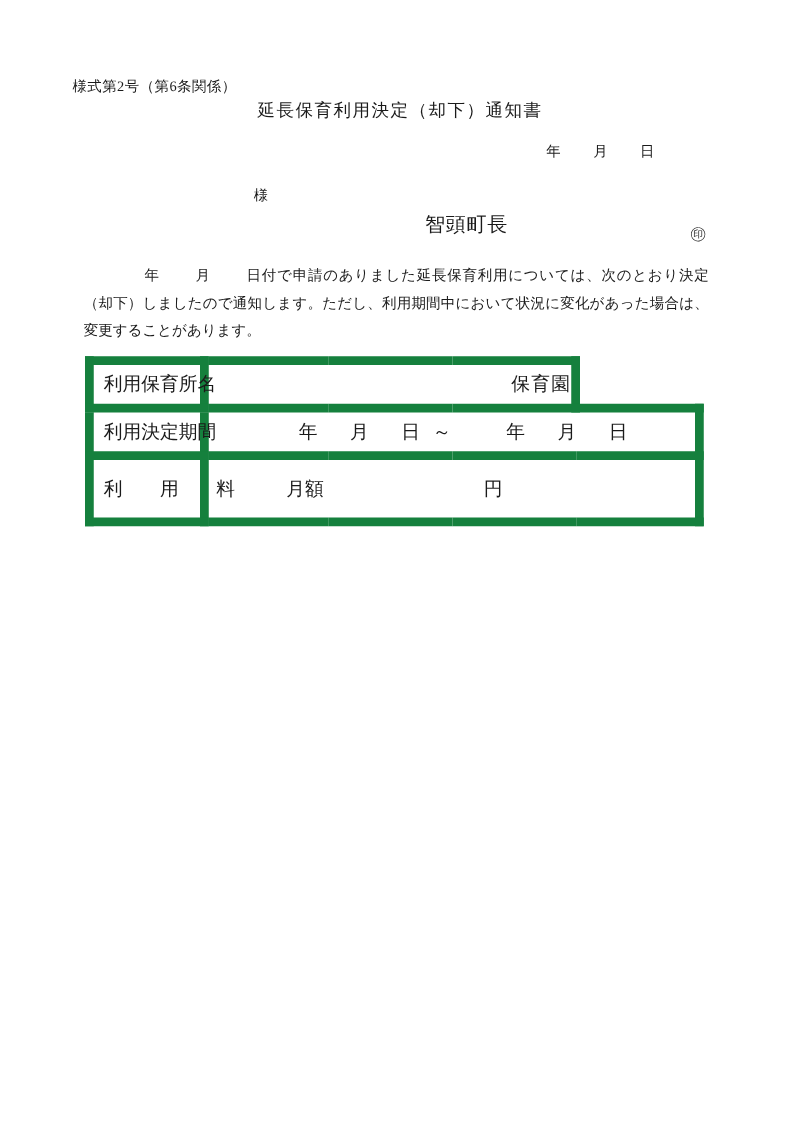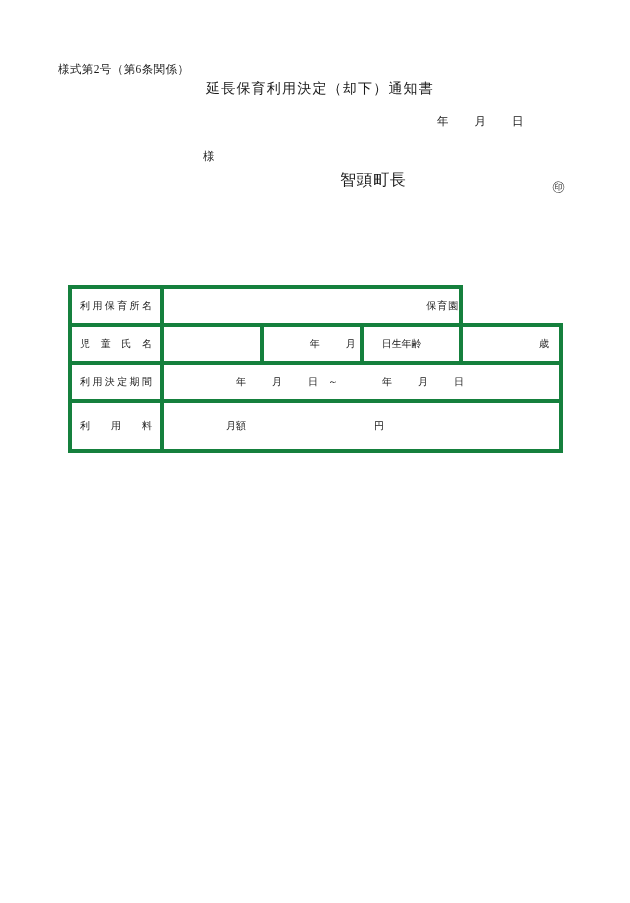--- a/index.html
+++ b/index.html
@@ -92,22 +92,22 @@
   
   .form-table {
     position: absolute;
     left: 68px;
     top: 285px;
     width: 495px;
     border-collapse: collapse;
     table-layout: fixed;
   }
   .form-table td {
-    border: 4px solid #15803d;
-    font-size: 10px;
+    border: 7px solid #15803d;
+    font-size: 15px;
     padding: 0;
     vertical-align: middle;
   }
   .lbl {
     width: 92px;
     height: 38px;
     text-align: justify;
     text-align-last: justify;
     text-justify: inter-character;
     padding: 0 8px !important;
@@ -139,33 +139,27 @@
 
   <div class="date-line">
     <span>年</span><span class="gap"></span><span>月</span><span class="gap"></span><span>日</span>
   </div>
 
   <div class="addressee">様</div>
 
   <div class="issuer">智頭町長</div>
   <div class="seal">㊞</div>
 
+  <div class="body-text"><span class="indent"></span><span>年</span><span class="g"></span><span>月</span><span class="g"></span><span>日付で申請のありました延長保育利用については、次のとおり決定（却下）しましたので通知します。ただし、利用期間中において状況に変化があった場合は、変更することがあります。</span></div>
 
   <table class="form-table">
     <tbody>
       <tr>
         <td class="lbl">利用保育所名</td>
         <td class="cell-center nursery" colspan="3">保育園</td>
-      </tr>
-      <tr>
-        <td class="lbl">児　童　氏　名</td>
-        <td></td>
-        <td class="dob"><span>年</span><span class="g"></span><span>月</span><span class="g"></span><span>日生</span></td>
-        <td class="age-lbl">年齢</td>
-        <td class="age-val cell-right">歳</td>
       </tr>
       <tr>
         <td class="lbl">利用決定期間</td>
         <td class="period" colspan="4"><span>年</span><span class="g"></span><span>月</span><span class="g"></span><span>日</span><span class="g" style="width:10px"></span><span>～</span><span class="gap"></span><span>年</span><span class="g"></span><span>月</span><span class="g"></span><span>日</span></td>
       </tr>
       <tr>
         <td class="lbl row-tall">利　　用　　料</td>
         <td class="fee row-tall" colspan="4"><span>月額</span><span class="gap"></span><span>円</span></td>
       </tr>
     </tbody>

